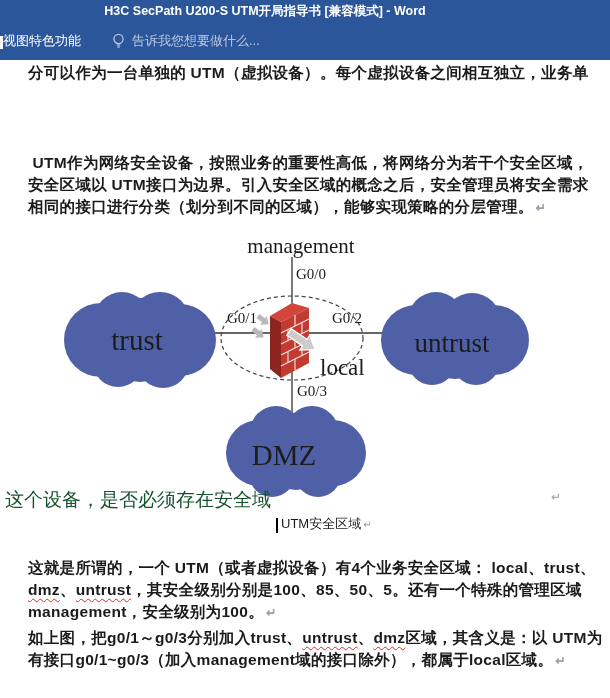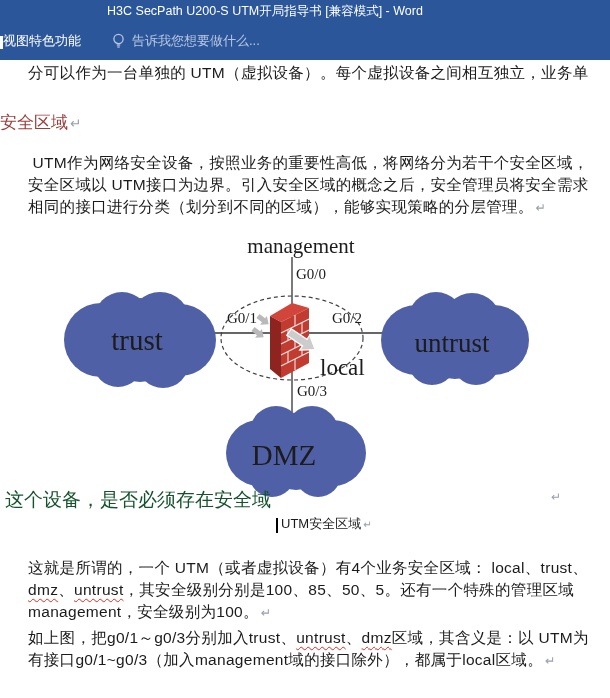--- a/index.html
+++ b/index.html
@@ -2,30 +2,30 @@
 <html><head>
 <meta charset="utf-8">
 <style>
   html,body{margin:0;padding:0;}
   body{width:610px;height:698px;overflow:hidden;background:#fff;
        font-family:"Liberation Sans",sans-serif;position:relative;}
 
   
   .titlebar{position:absolute;left:0;top:0;width:610px;height:22px;background:#2b579a;
             display:flex;align-items:center;justify-content:center;}
-  .titlebar .title{color:#fff;font-size:12.5px;white-space:nowrap;margin-right:80px;}
+  .titlebar .title{color:#fff;font-size:12.5px;white-space:nowrap;margin-right:80px;font-weight:bold;}
   .ribbon{position:absolute;left:0;top:22px;width:610px;height:38px;background:#2b579a;
           display:flex;align-items:center;}
   .tabfrag{width:3px;height:13px;background:#fff;margin:2px 0 0 0;}
   .tab{color:#fff;font-size:13px;white-space:nowrap;cursor:default;}
   .tellme{display:flex;align-items:center;gap:6px;margin-left:30px;color:#b9c6e2;font-size:13px;white-space:nowrap;}
 
   
   .doc{position:absolute;left:0;top:60px;width:610px;height:638px;background:#fff;color:#1b1b1b;}
-  .para{position:absolute;left:28px;}
+  .para{position:absolute;left:28px;font-weight:bold;}
   .line{font-size:15.5px;line-height:21.8px;white-space:pre;letter-spacing:0.3px;}
   .h2line{font-size:17px;line-height:22px;color:#9a3d3a;white-space:pre;}
   .sq{text-decoration:underline;text-decoration-style:wavy;text-decoration-color:#e02b20;
       text-decoration-thickness:1px;text-underline-offset:3px;}
   .mark{color:#9aa0ab;font-size:0.8em;padding-left:2px;}
   .annotation{position:absolute;left:5px;top:427px;color:#14532d;font-size:19px;white-space:pre;}
   .pilcrow-abs{position:absolute;left:551px;top:430px;color:#9aa0ab;font-size:12px;}
   .caption{position:absolute;left:276px;top:455px;font-size:13px;display:flex;align-items:flex-end;white-space:pre;}
   .cursor{width:2px;height:15px;background:#000;margin-right:3px;}
   .diagram{position:absolute;left:0;top:168px;}
@@ -51,23 +51,20 @@
     <span>告诉我您想要做什么...</span>
   </span>
 </div>
 
 <div class="doc">
 
   <div class="para" style="top:2px">
     <div class="line"><span>分可以作为一台单独的 UTM（虚拟设备）。每个虚拟设备之间相互独立，业务单</span></div>
   </div>
 
-  <div class="para" style="top:52px;left:0">
-    <div class="h2line"><span>安全区域</span><span class="mark">↵</span></div>
-  </div>
 
   <div class="para" style="top:92px">
     <div class="line"><span> UTM作为网络安全设备，按照业务的重要性高低，将网络分为若干个安全区域，</span></div>
     <div class="line"><span>安全区域以 UTM接口为边界。引入安全区域的概念之后，安全管理员将安全需求</span></div>
     <div class="line"><span>相同的接口进行分类（划分到不同的区域），能够实现策略的分层管理。</span><span class="mark">↵</span></div>
   </div>
 
   <svg class="diagram" width="610" height="282" viewBox="0 0 610 282">
 
     <g stroke="#333333" stroke-width="1.3">

